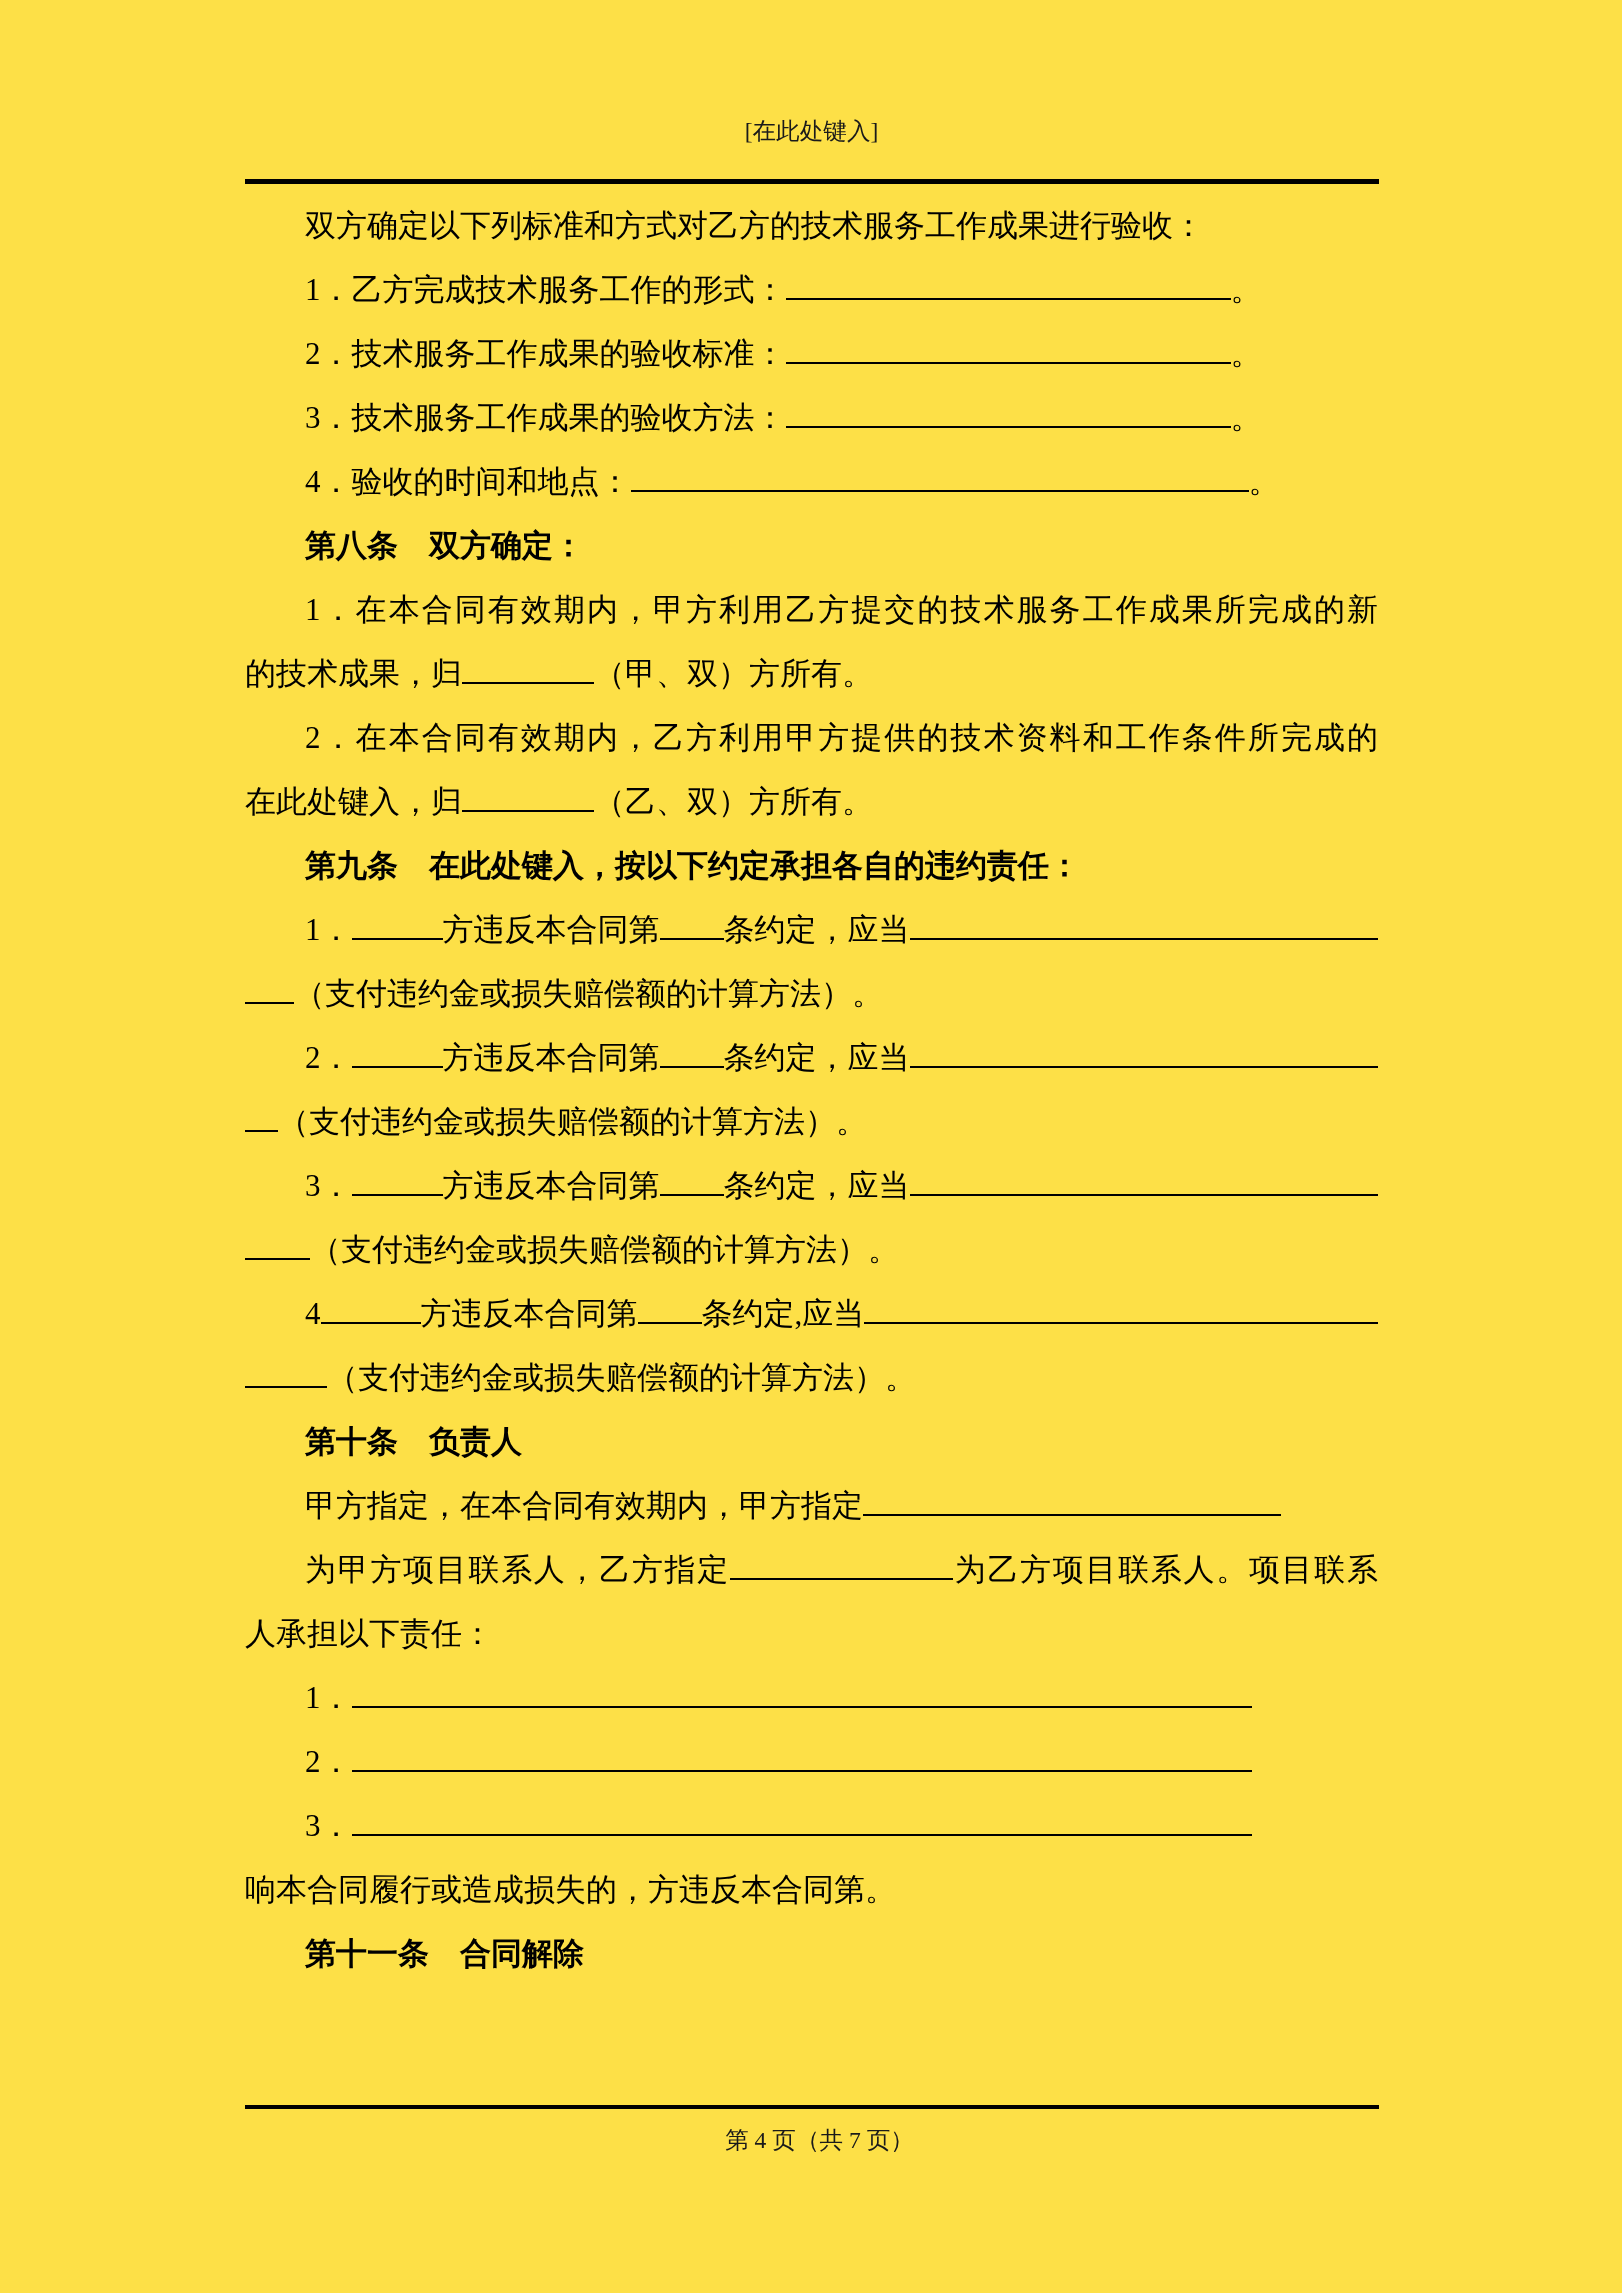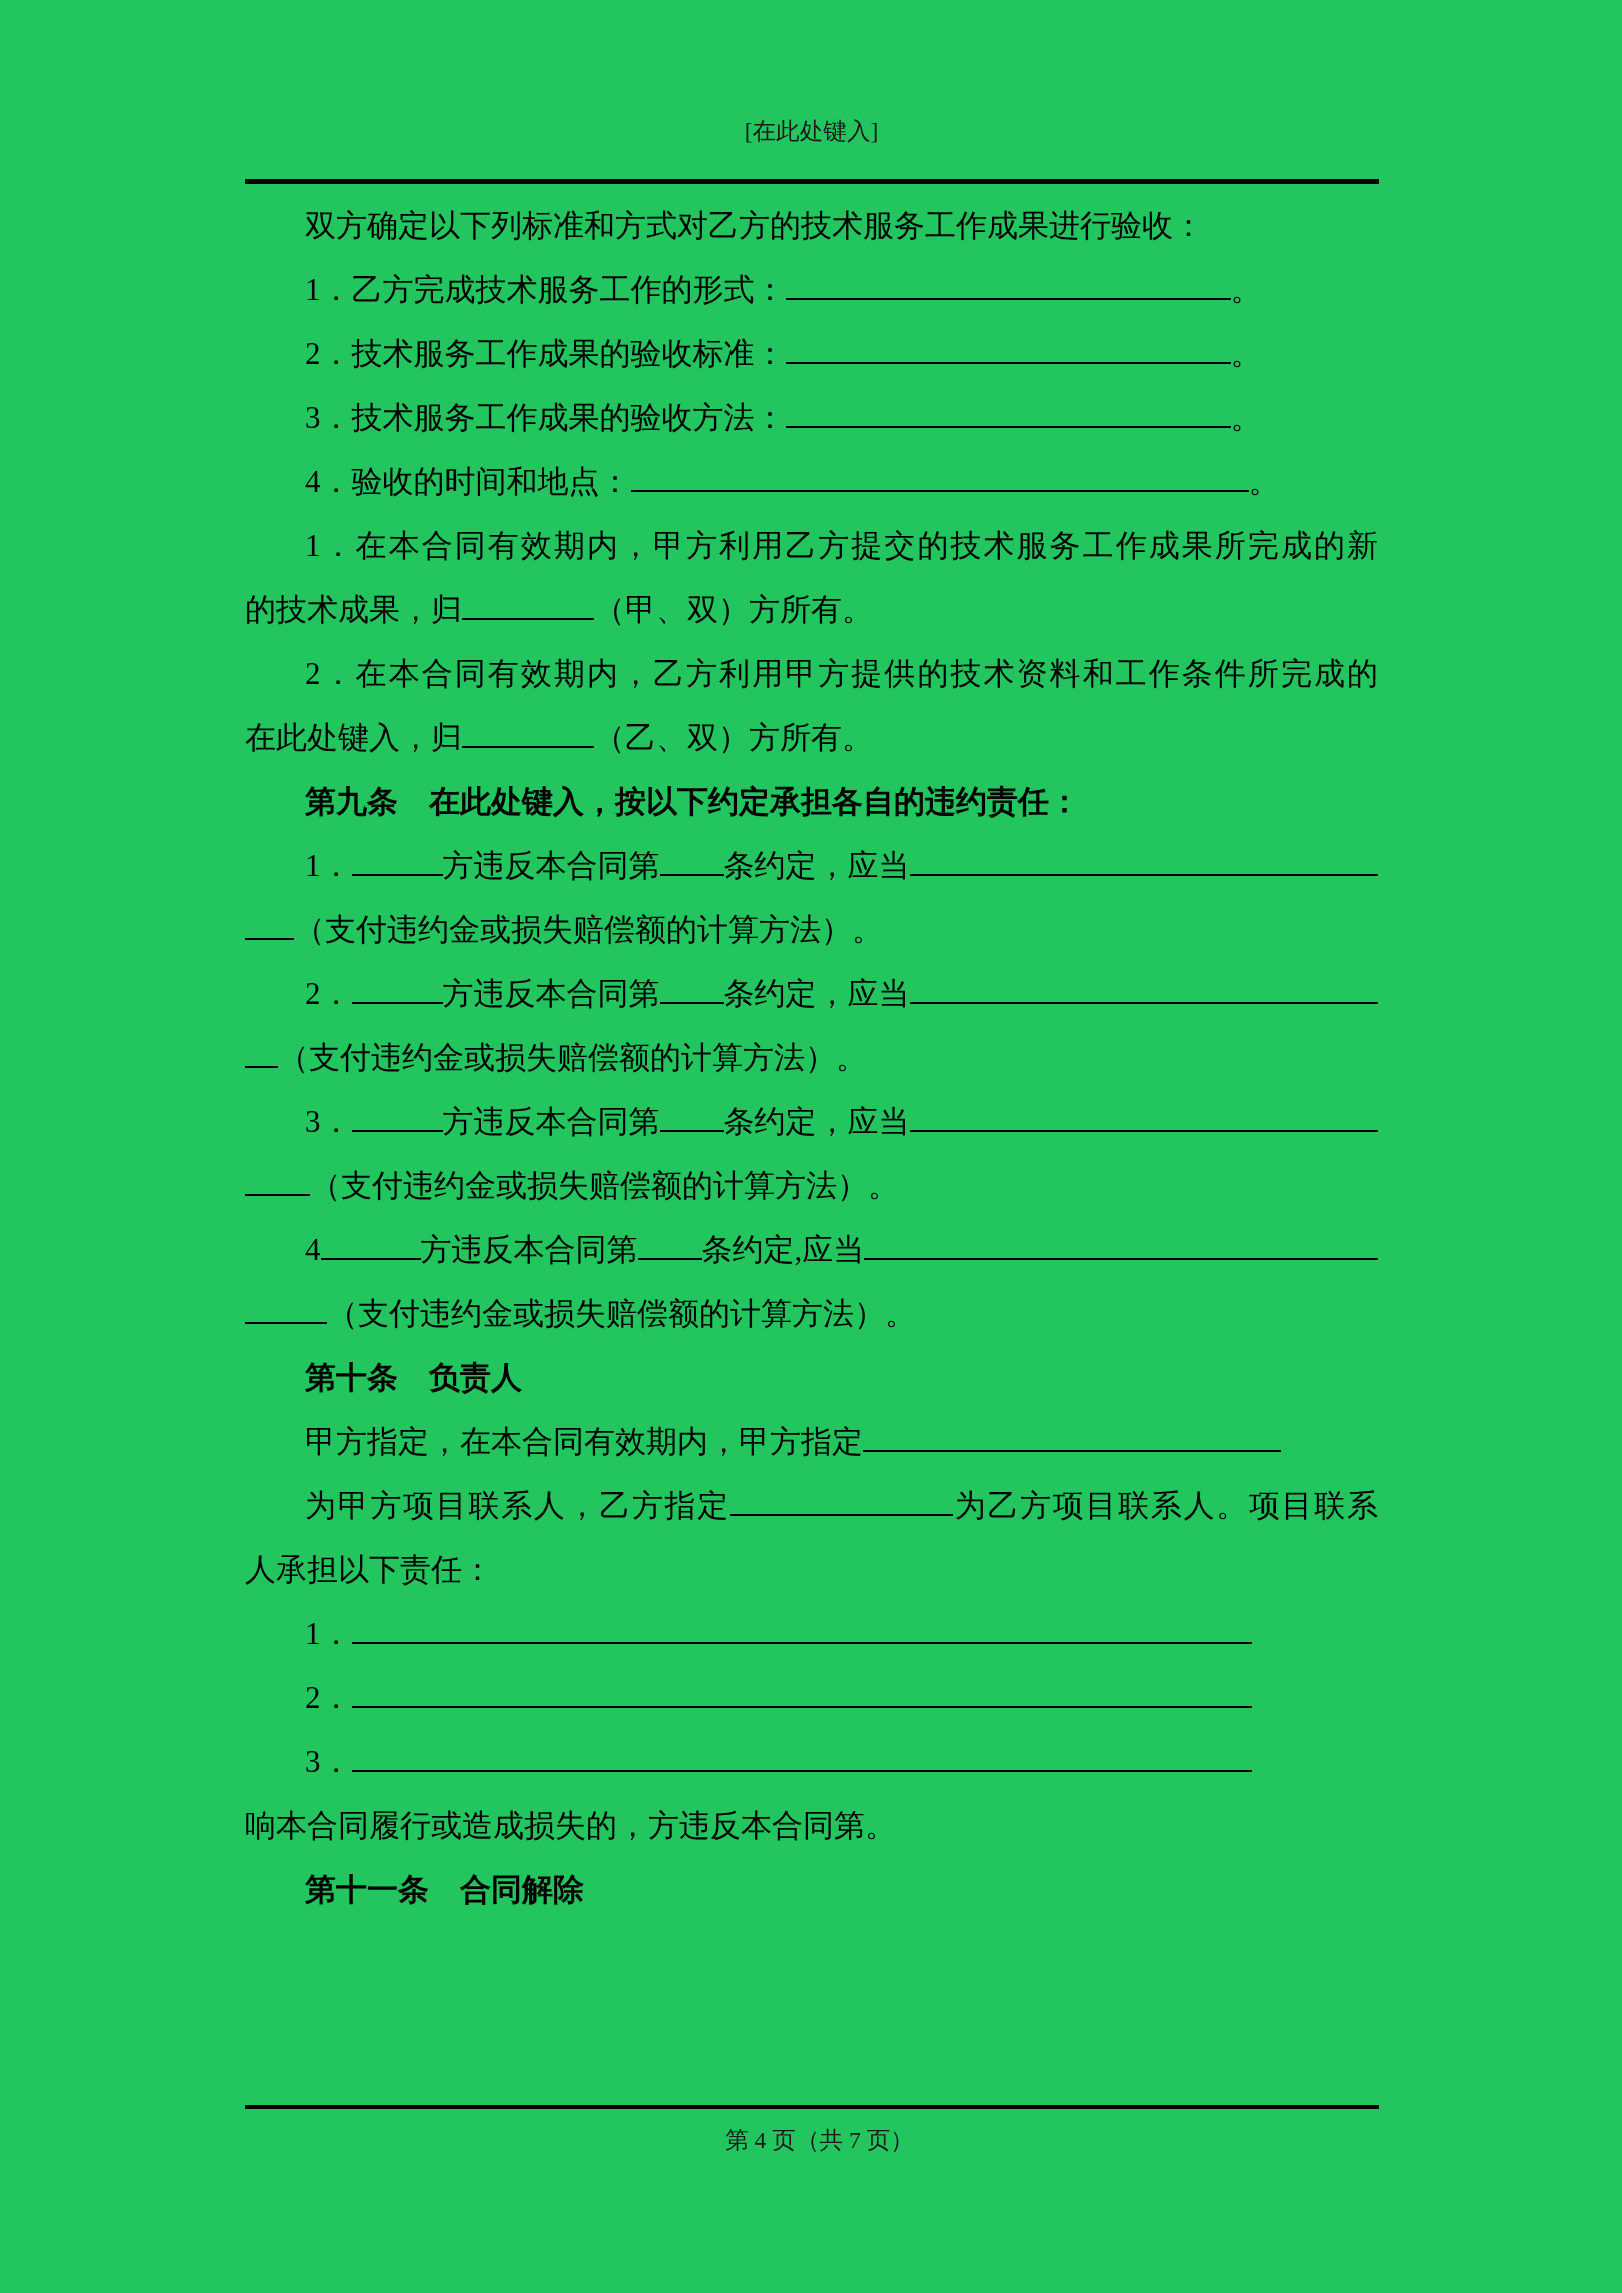--- a/index.html
+++ b/index.html
@@ -1,20 +1,20 @@
 <!DOCTYPE html>
 <html style="font-size:14.5px"><head>
 <meta charset="utf-8">
 <style>
   html, body { margin: 0; padding: 0; background: #e8e8e8; }
   .page {
     position: relative;
     width: 1623px;
     height: 2294px;
-    background: #22c55e;
+    background: #fde047;
     font-family: "Liberation Serif", "DejaVu Serif", serif;
     color: #000000;
     overflow: hidden;
   }
   .page-header {
     position: absolute;
     top: 119px;
     left: 0;
     width: 100%;
     text-align: center;
@@ -81,20 +81,21 @@
     <span>[在此处键入]</span>
   </div>
   <div class="rule rule-top"></div>
 
   <div class="doc-body">
       <div class="line ind"><span>双方确定以下列标准和方式对乙方的技术服务工作成果进行验收：</span></div>
       <div class="line ind"><span>1．乙方完成技术服务工作的形式：</span><span class="blank" style="width: 445px;"></span><span>。</span></div>
       <div class="line ind"><span>2．技术服务工作成果的验收标准：</span><span class="blank" style="width: 445px;"></span><span>。</span></div>
       <div class="line ind"><span>3．技术服务工作成果的验收方法：</span><span class="blank" style="width: 445px;"></span><span>。</span></div>
       <div class="line ind"><span>4．验收的时间和地点：</span><span class="blank" style="width: 618px;"></span><span>。</span></div>
+      <div class="line ind bold"><span>第八条　双方确定：</span></div>
       <div class="line ind just"><span>1．在本合同有效期内，甲方利用乙方提交的技术服务工作成果所完成的新</span></div>
       <div class="line"><span>的技术成果，归</span><span class="blank" style="width: 132px;"></span><span>（甲、双）方所有。</span></div>
       <div class="line ind just"><span>2．在本合同有效期内，乙方利用甲方提供的技术资料和工作条件所完成的</span></div>
       <div class="line"><span>在此处键入，归</span><span class="blank" style="width: 132px;"></span><span>（乙、双）方所有。</span></div>
       <div class="line ind bold"><span>第九条　在此处键入，按以下约定承担各自的违约责任：</span></div>
       <div class="line ind flex">
         <span>1．</span>
         <span class="blank" style="width: 91px;"></span>
         <span>方违反本合同第</span>
         <span class="blank" style="width: 64px;"></span>

